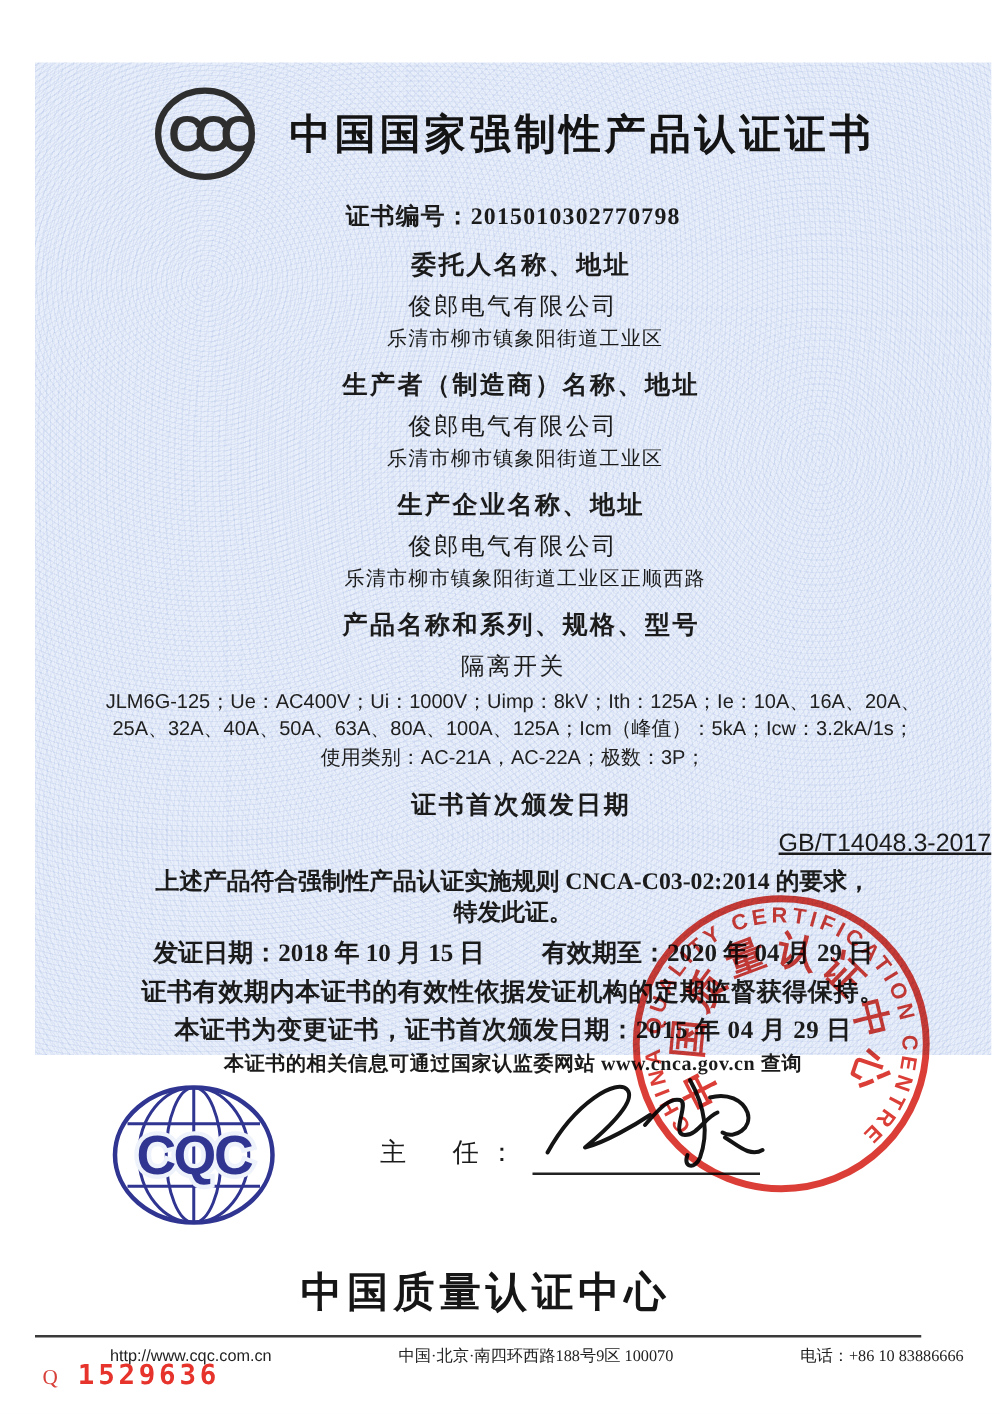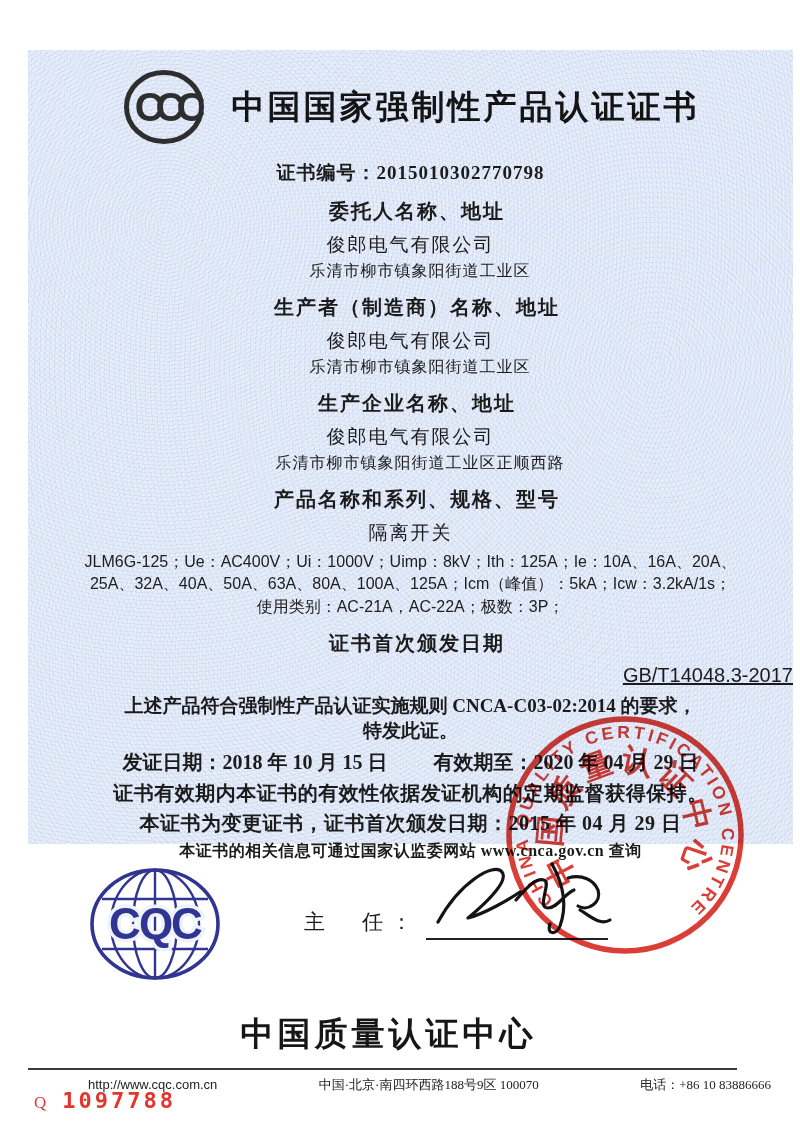--- a/index.html
+++ b/index.html
@@ -174,14 +174,14 @@
       <textPath href="#ringPathOuter" startOffset="4">CHINA  QUALITY  CERTIFICATION  CENTRE</textPath>
     </text>
     <text font-family="Liberation Sans, sans-serif" font-weight="bold" font-size="31" letter-spacing="5">
       <textPath href="#ringPathInner" startOffset="2">中国质量认证中心</textPath>
     </text>
   </g>
 </svg>
 
 <div class="serial">
   <span class="prefix">Q</span>
-  <span class="number">1097788</span>
+  <span class="number">1529636</span>
 </div>
 
 </body></html>

